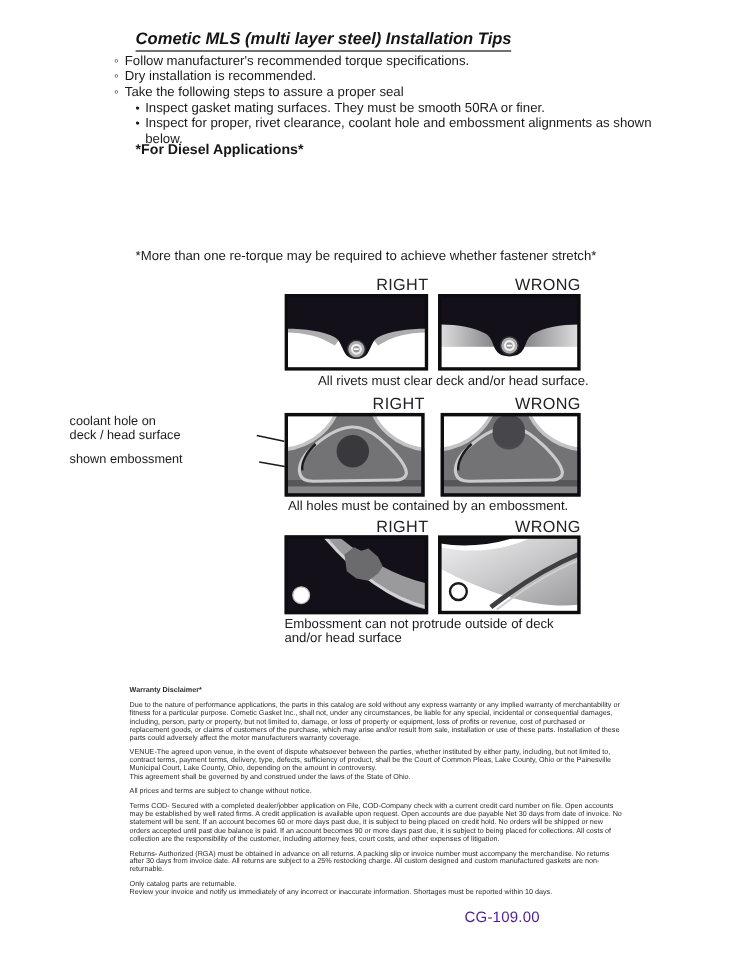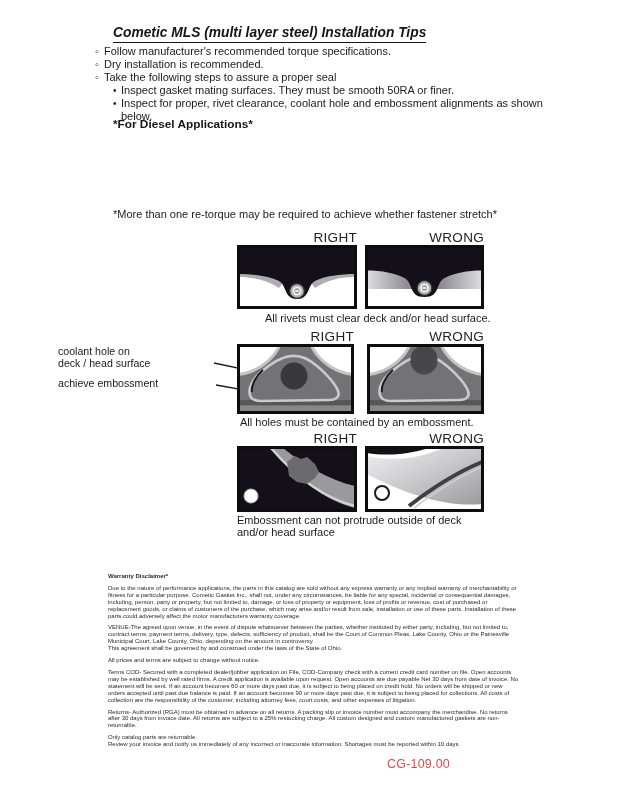--- a/index.html
+++ b/index.html
@@ -61,21 +61,21 @@
     line-height: 6.9px;
     color: #2a2a2c;
   }
   .fineprint .fp { margin-bottom: 5px; }
   .fineprint .fp-tight { margin-bottom: 0; }
   .fineprint .fp-head { font-weight: bold; margin-bottom: 5px; }
 
   .doc-number {
     left: 387px; top: 757px;
     font-size: 12.5px;
-    color: #ef4444;
+    color: #4c1d95;
     letter-spacing: 0.2px;
   }
 </style>
 </head>
 <body>
 
 <div class="page">
 
   <div class="abs title">Cometic MLS (multi layer steel) Installation Tips</div>
 
@@ -133,21 +133,21 @@
 
   <div class="abs dg-caption" style="left:237px; top:312px;margin-left:28px;">All rivets must clear deck and/or head surface.</div>
 
   <div class="abs dg-header" style="left:237px; top:329px; width:117px;">RIGHT</div>
   <div class="abs dg-header" style="left:367px; top:329px; width:117px;">WRONG</div>
 
   <div class="abs callout" style="left:58px; top:346px; width:153px;">
     <div>coolant hole on</div>
     <div>deck / head surface</div>
   </div>
-  <div class="abs callout" style="left:58px; top:378px; width:155px;">achieve embossment</div>
+  <div class="abs callout" style="left:58px; top:378px; width:155px;">shown embossment</div>
 
   <svg class="abs" style="left:0; top:330px; pointer-events:none;" width="618" height="110" viewBox="0 0 618 110">
     <line x1="214" y1="33" x2="290" y2="49" stroke="#1a1a1a" stroke-width="1.3"></line>
     <line x1="216" y1="55" x2="261" y2="63" stroke="#1a1a1a" stroke-width="1.3"></line>
   </svg>
 
   <div class="abs dg-box" style="left:237px; top:344px;">
     <svg width="117" height="70" viewBox="0 0 117 70">
       <rect x="0" y="0" width="117" height="70" fill="#737376"></rect>
       <ellipse cx="-7" cy="-15" rx="53" ry="46" fill="#ffffff" stroke="#c4c4c6" stroke-width="3"></ellipse>

